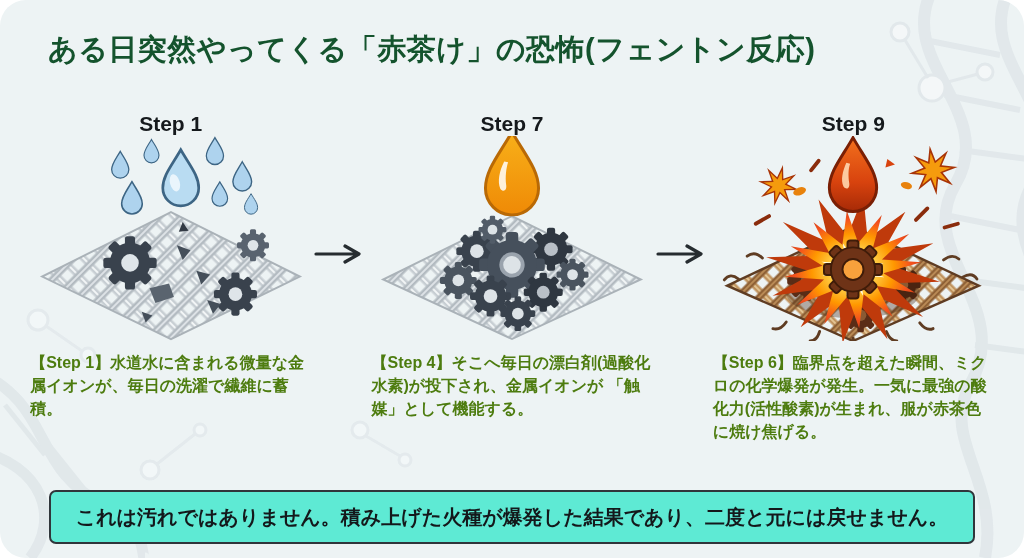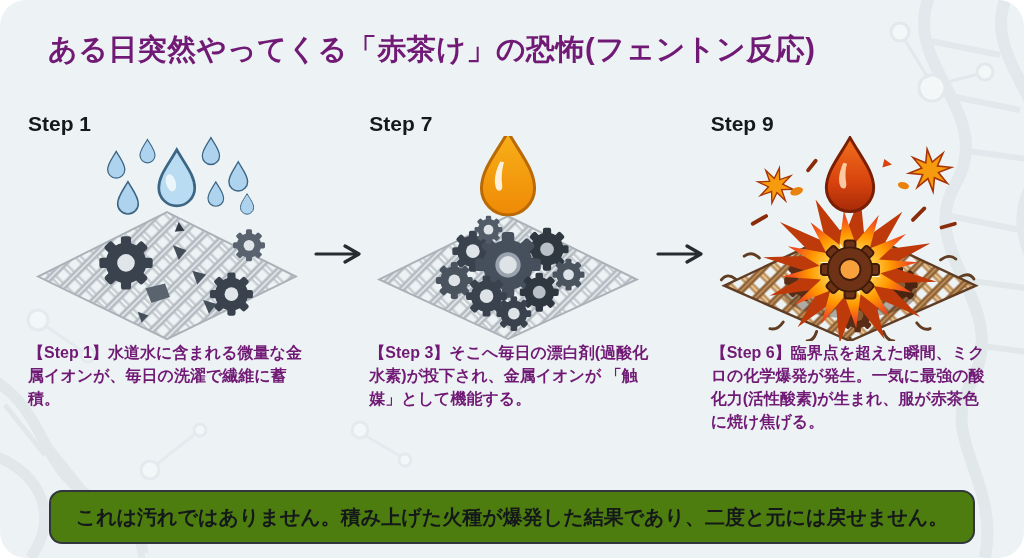--- a/index.html
+++ b/index.html
@@ -5,37 +5,37 @@
   html,body{margin:0;padding:0;background:#ffffff;}
   .card{
     position:relative; width:1024px; height:558px;
     background:#edf3f4; border-radius:26px; overflow:hidden;
     font-family:"Liberation Sans","DejaVu Sans",sans-serif;
   }
   .bg-decor{position:absolute; inset:0; pointer-events:none;}
   .content{position:absolute; inset:0;}
   .title{
     position:absolute; left:48px; top:30px;
-    font-size:29px; font-weight:800; color:#701a75; letter-spacing:.5px;
+    font-size:29px; font-weight:800; color:#14532d; letter-spacing:.5px;
   }
   .steps{
     position:absolute; left:28px; right:28px; top:106px;
     display:flex; align-items:flex-start;
   }
-  .col{flex:1; display:flex; flex-direction:column; min-width:0;}
+  .col{flex:1; display:flex; flex-direction:column; align-items:center; min-width:0;}
   .step-label{font-size:21px; font-weight:800; color:#15191c; margin:6px 0 0 0;}
   .illus{width:278px; height:205px; display:block;}
   .desc{
-    margin-top:0; width:281px; text-align:left;
-    font-size:16px; font-weight:700; color:#701a75; line-height:1.44;
+    margin-top:10px; width:281px; text-align:left;
+    font-size:16px; font-weight:700; color:#4d7c0f; line-height:1.44;
   }
   .arrow-wrap{flex:none; width:56px; margin-top:136px;}
   .note{
     position:absolute; left:49px; right:49px; top:490px; height:50px;
-    background:#4d7c0f; border:2.5px solid #30363b; border-radius:13px;
+    background:#5eead4; border:2.5px solid #30363b; border-radius:7px;
     display:flex; align-items:center; justify-content:center;
     font-size:20px; font-weight:700; color:#14181b; white-space:nowrap;
   }
 </style>
 </head>
 <body>
 
 <svg width="0" height="0" style="position:absolute" aria-hidden="true">
   <defs>
     <g id="gearB">
@@ -199,21 +199,21 @@
             <use href="#gearB" transform="translate(146,182) scale(0.85)" fill="#39424d"></use>
             <circle cx="146" cy="182" r="6" fill="#dde3e7"></circle>
             <use href="#gearB" transform="translate(120,96) scale(0.68)" fill="#525c68"></use>
             <circle cx="120" cy="96" r="5" fill="#dde3e7"></circle>
           </g>
           <g>
             <use href="#dropP" transform="translate(140,40) scale(1.7)" fill="url(#dropO)" stroke="#b96905" stroke-width="1.8"></use>
             <path d="M132,26 C 127,36 125,46 128,54 C 131,58 135,56 134,50 C 133,42 134,33 136,27 Z" fill="#ffffff" opacity="0.85"></path>
           </g>
         </svg>
-        <div class="desc">【Step 3】そこへ毎日の漂白剤(過酸化水素)が投下され、金属イオンが 「触媒」として機能する。</div>
+        <div class="desc">【Step 4】そこへ毎日の漂白剤(過酸化水素)が投下され、金属イオンが 「触媒」として機能する。</div>
       </div>
 
       <div class="arrow-wrap">
         <svg width="56" height="24" viewBox="0 0 56 24">
           <path d="M3,12 H42 M32,4 L46,12 L32,20" fill="none" stroke="#262c30" stroke-width="3.2" stroke-linecap="round" stroke-linejoin="round"></path>
         </svg>
       </div>
 
       <div class="col">
         <div class="step-label">Step 9</div>

